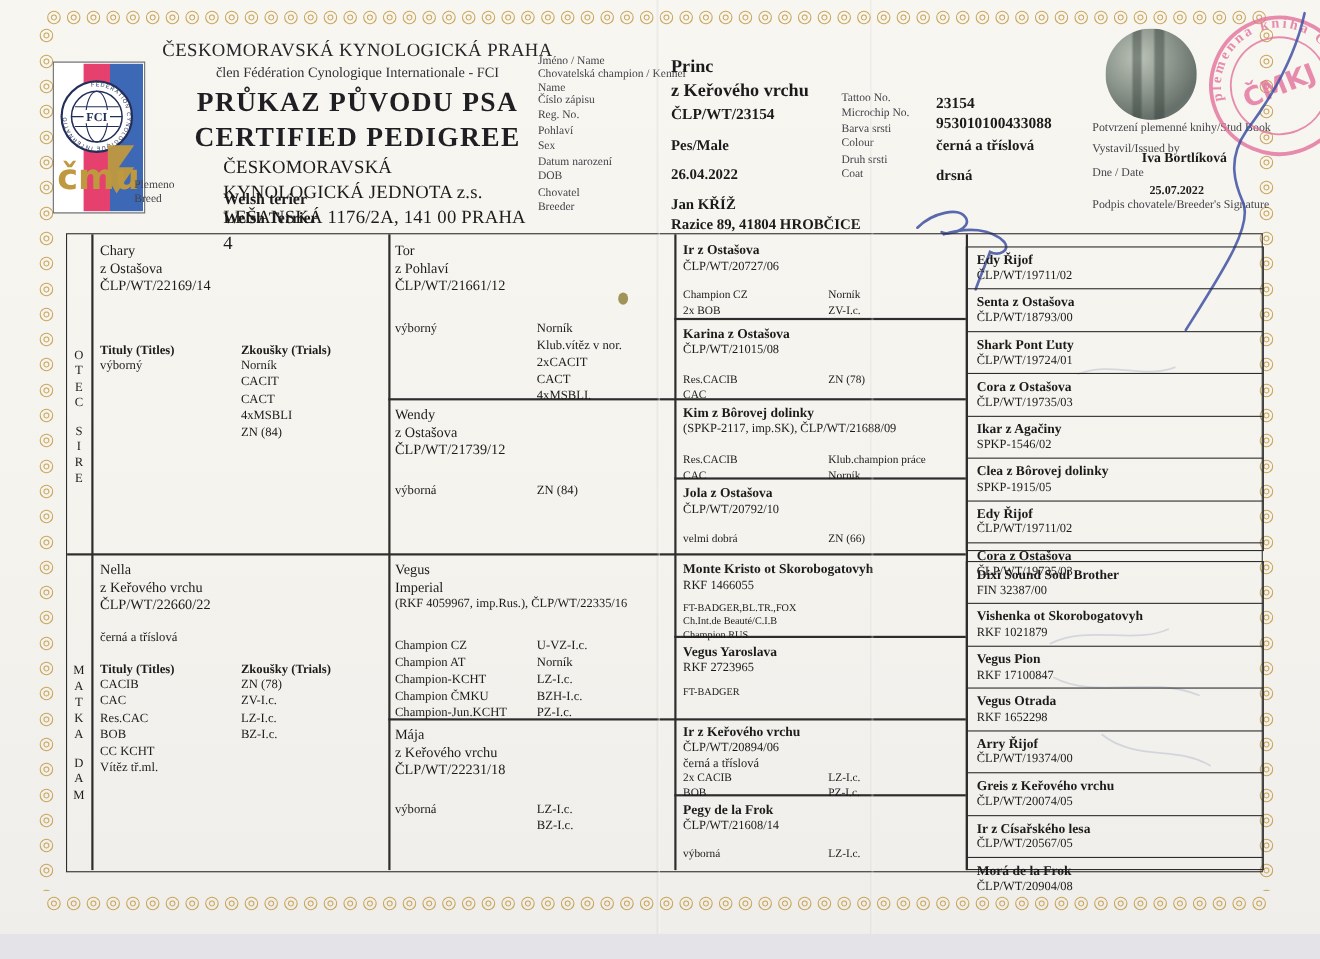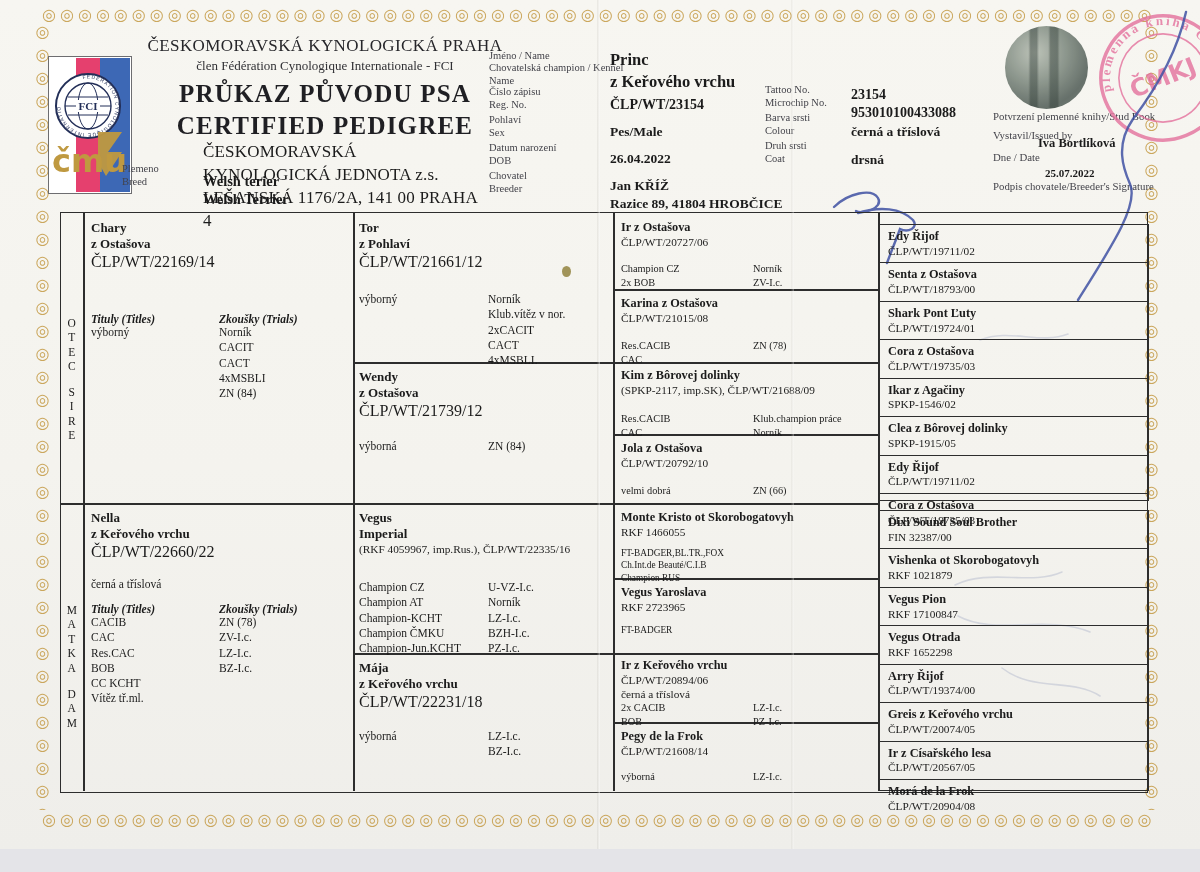--- a/index.html
+++ b/index.html
@@ -19,28 +19,28 @@
   .bigtitle{font-size:25px;font-weight:bold;letter-spacing:1.2px;color:#1f1f23}
   .issuer{font-size:17px;font-weight:normal;letter-spacing:.2px;line-height:1.35}
   .lab{font-size:10.5px;color:#43434a;line-height:1.2}
   .val{font-weight:bold;font-size:13.5px;line-height:1.3}
   .val-lg{font-weight:bold;font-size:16.5px;line-height:1.45}
   
   .tbl{position:absolute;left:60px;top:212px;width:1088px;height:581px;border:1.6px solid #2d2d2d;box-sizing:border-box}
   .vl{position:absolute;width:1.5px;background:#2d2d2d}
   .hl{position:absolute;height:1.5px;background:#2d2d2d}
   .vert{font-size:11.5px;line-height:1.25;text-align:center;letter-spacing:.5px}
-  .name{font-weight:bold;font-size:13px;line-height:1.22}
-  .reg{font-size:16px;line-height:1.3}
+  .name{font-weight:normal;font-size:13px;line-height:1.22}
+  .reg{font-size:13px;line-height:1.3}
   .n2{font-weight:bold;font-size:12.3px;line-height:1.2}
   .r2{font-size:11.3px;line-height:1.3}
   .t{font-size:11.5px;line-height:1.33}
   .t3{font-size:10.3px;line-height:1.32}
   .t4{font-size:9.3px;line-height:1.32}
-  .it{font-style:italic;font-weight:bold;font-size:11.5px}
+  .it{font-weight:bold;font-size:11.5px}
   .g4{position:absolute;left:817px;width:271px;border:1.5px solid #2d2d2d;box-sizing:border-box;display:flex;flex-direction:column}
   .g4c{flex:1;border-bottom:1.5px solid #2d2d2d;padding:4px 9px;box-sizing:border-box}
   .g4c:last-child{border-bottom:none}
   
   .crease{position:absolute;top:0;width:3px;height:849px;background:linear-gradient(90deg,rgba(90,85,70,.10),rgba(255,255,255,.5));pointer-events:none}
   .holo{position:absolute;left:1005px;top:26px;width:83px;height:83px;border-radius:50%;
     background:
      linear-gradient(90deg,transparent 28%,rgba(35,48,42,.45) 31% 38%,transparent 41%,transparent 52%,rgba(35,48,42,.45) 55% 63%,transparent 66%),
      radial-gradient(circle at 36% 32%,#b8bfb4 0%,#848f85 40%,#5a655f 72%,#707a72 100%);
     opacity:.92}

